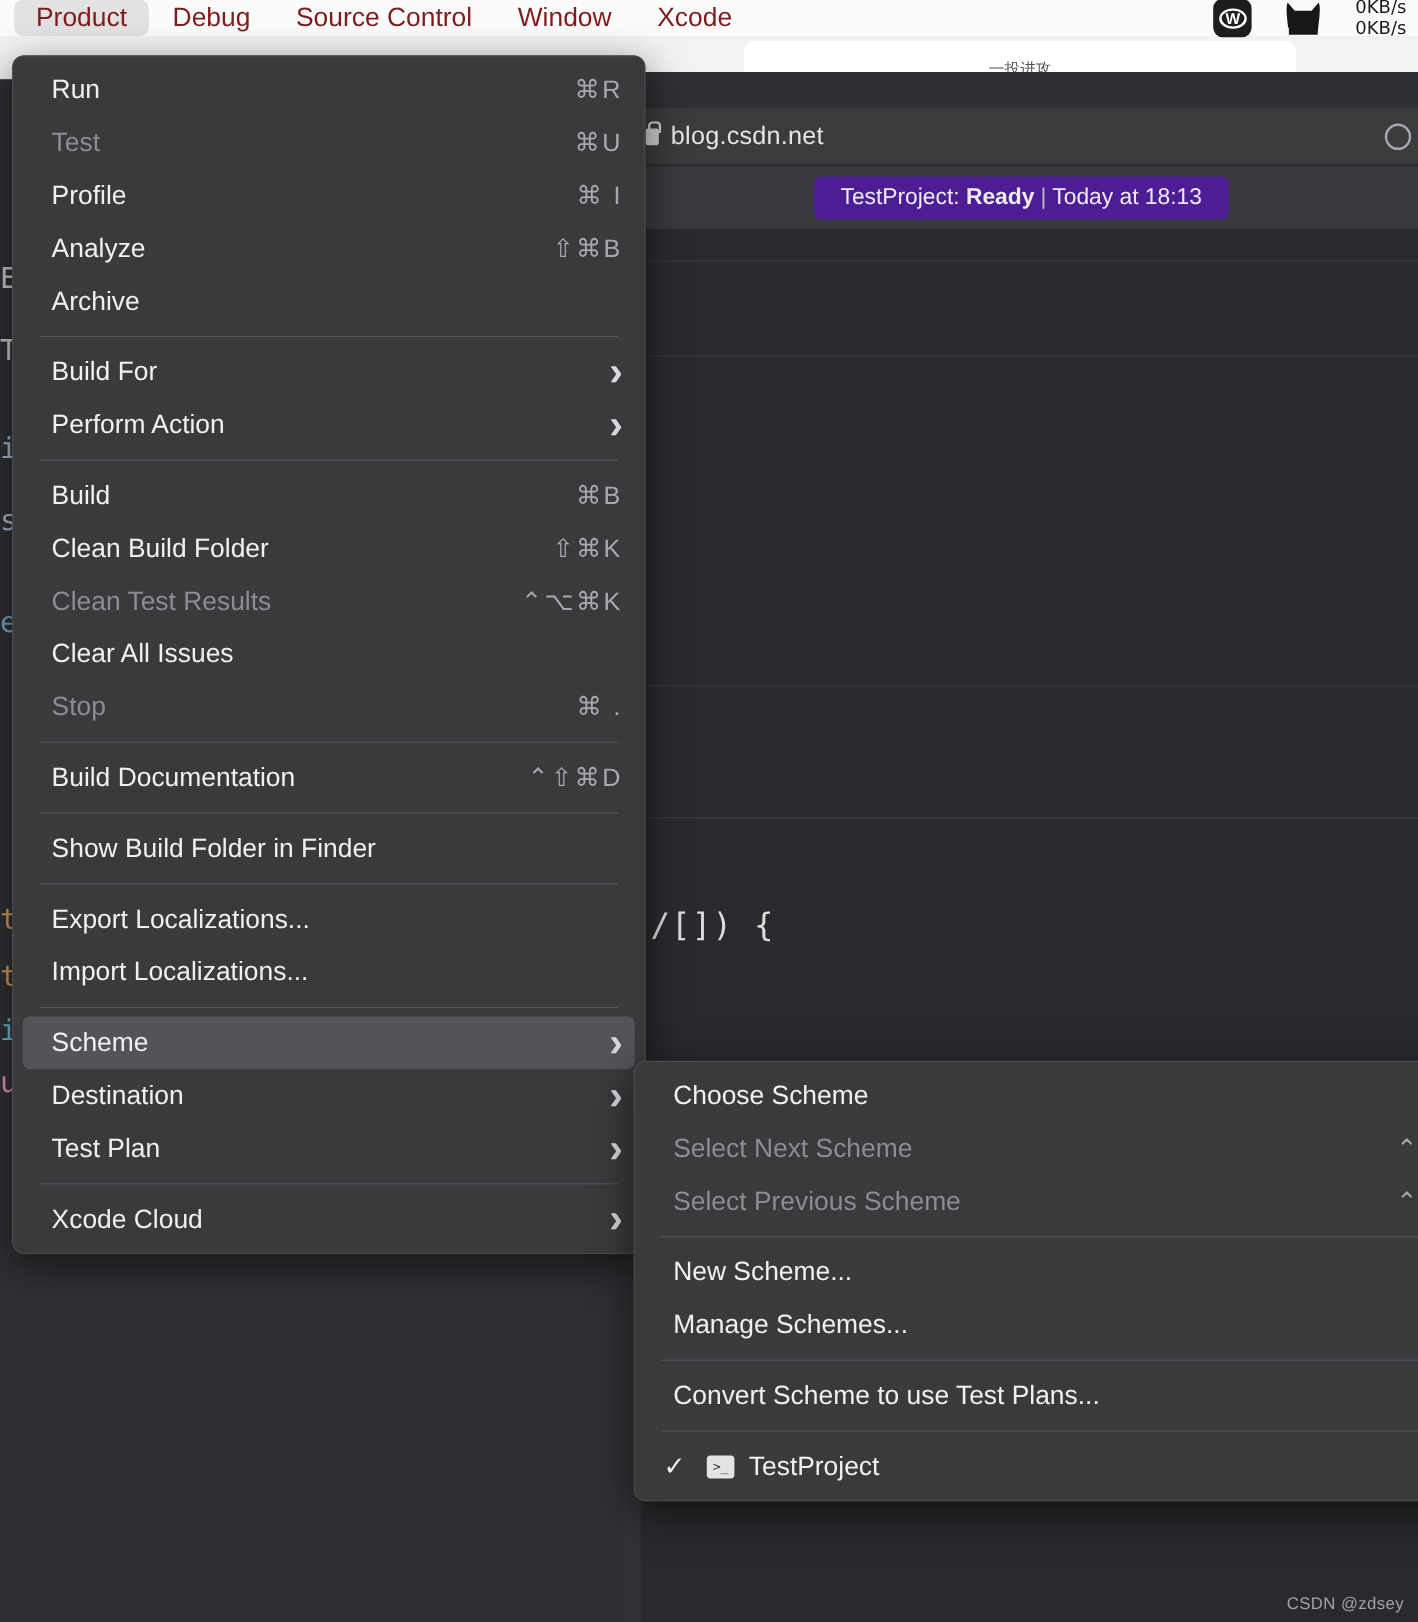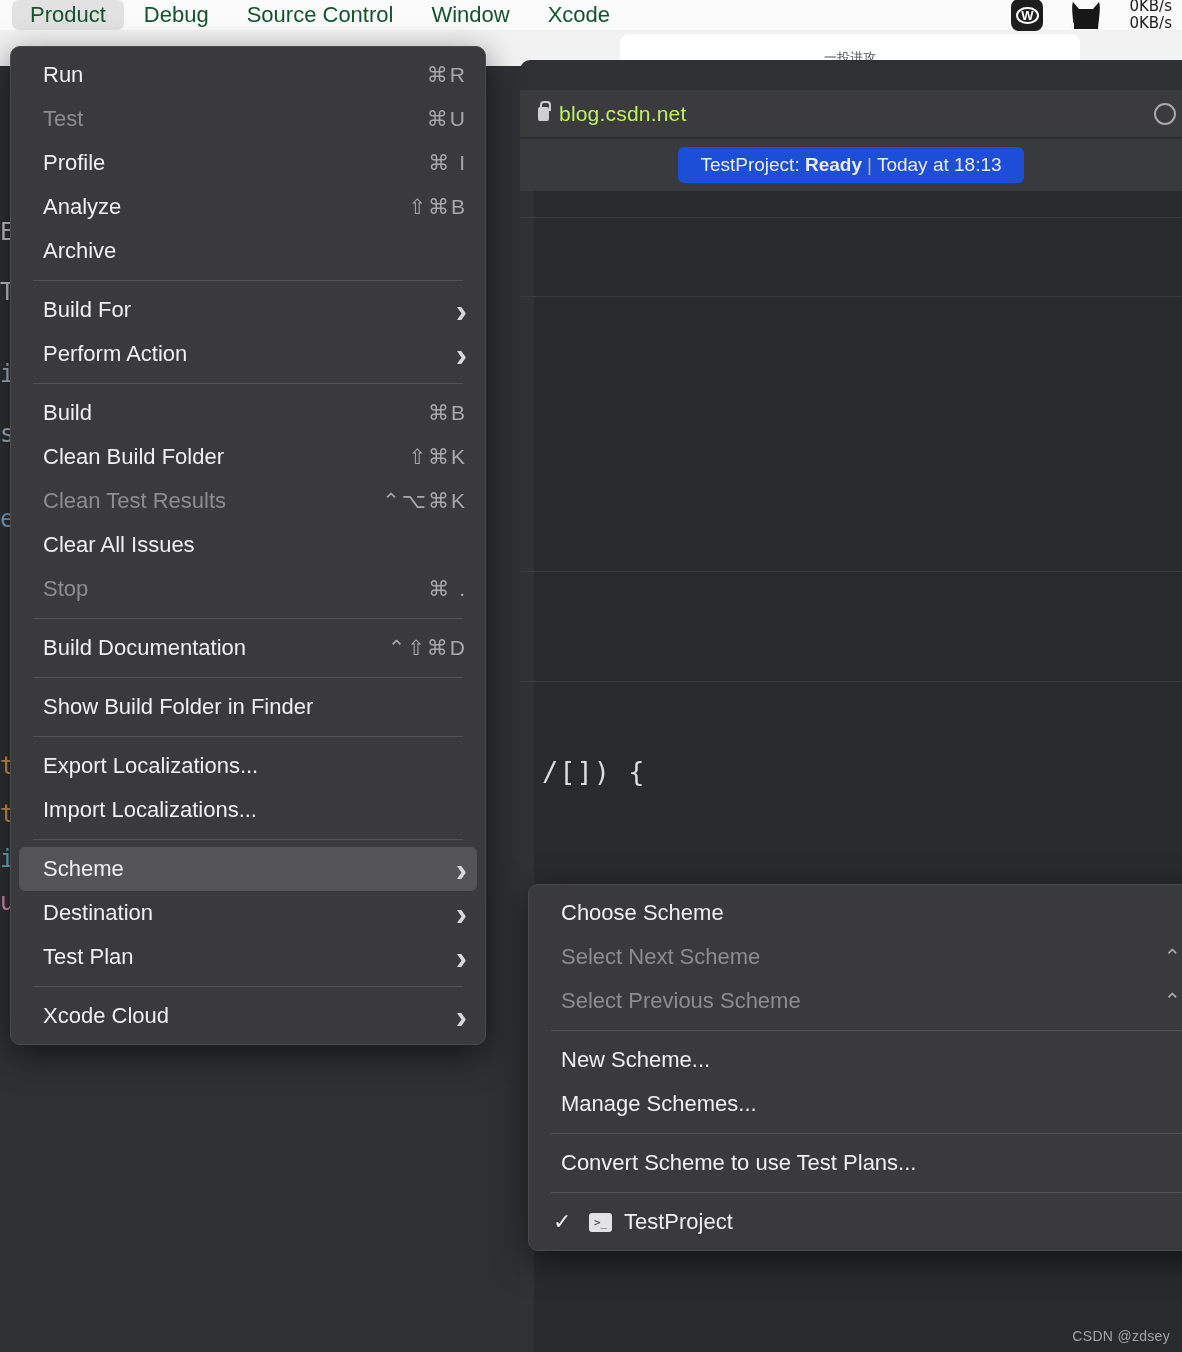--- a/index.html
+++ b/index.html
@@ -46,33 +46,33 @@
   }
   .lock-ico {
     width: 11px; height: 14px; position: relative;
     background: #cfcfcf; border-radius: 2px; margin-right: 10px;
   }
   .lock-ico::before {
     content:""; position:absolute; left:2px; top:-6px;
     width:7px; height:8px; border:2px solid #cfcfcf;
     border-bottom:none; border-radius:4px 4px 0 0;
   }
-  .addr-text { color: #bef264; font-size: 21px; letter-spacing: .2px; }
+  .addr-text { color: #e5e5e5; font-size: 21px; letter-spacing: .2px; }
   .info-circle {
     position: absolute; right: 6px; top: 50%; transform: translateY(-50%);
     width: 22px; height: 22px; border: 2px solid #a9a9ad; border-radius: 50%;
   }
 
   .status-strip {
     position: absolute; left: 0; top: 79px; width: 662px; height: 52px;
     background: #393a3d;
     display: flex; align-items: center; justify-content: center;
   }
   .status-pill {
-    background: #1d4ed8; border-radius: 6px;
+    background: #4c1d95; border-radius: 6px;
     padding: 7px 22px; color: #ececee; font-size: 19px;
     white-space: nowrap;
   }
   .status-pill b { font-weight: 700; }
   .status-pill .sep { color: #b8b8bc; margin: 0 5px; }
 
   .editor-area {
     position: absolute; left: 0; top: 131px; width: 662px; height: 1161px;
     background: #292a2d;
   }
@@ -101,21 +101,21 @@
   }
 
   
   .menubar {
     position: absolute; left: 0; top: 0; width: 1182px; height: 30px;
     background: #fbfbfb;
     display: flex; align-items: center;
     z-index: 40;
   }
   .mb-item {
-    font-size: 22px; color: #14532d; padding: 4px 18px;
+    font-size: 22px; color: #7f1d1d; padding: 4px 18px;
     line-height: 1; white-space: nowrap;
   }
   .mb-item.active {
     background: #e2e2e2; border-radius: 7px;
   }
   .mb-right {
     margin-left: auto; display: flex; align-items: center; gap: 26px;
     padding-right: 10px;
   }
   .wps-ico {
@@ -134,21 +134,21 @@
   
   .menu {
     position: absolute;
     background: #3a3a3d;
     border: 1px solid #4a4a4d;
     border-radius: 10px;
     box-shadow: 0 10px 34px rgba(0,0,0,.55);
     padding: 6px 8px;
     z-index: 60;
   }
-  #product-menu { left: 10px; top: 46px; width: 476px; }
+  #product-menu { left: 10px; top: 46px; width: 528px; }
   #scheme-menu  { left: 528px; top: 884px; width: 705px; }
 
   .mi {
     position: relative;
     display: flex; align-items: center;
     height: 44px;
     padding: 0 10px 0 24px;
     border-radius: 6px;
     color: #f0f0f2;
     font-size: 22px;

